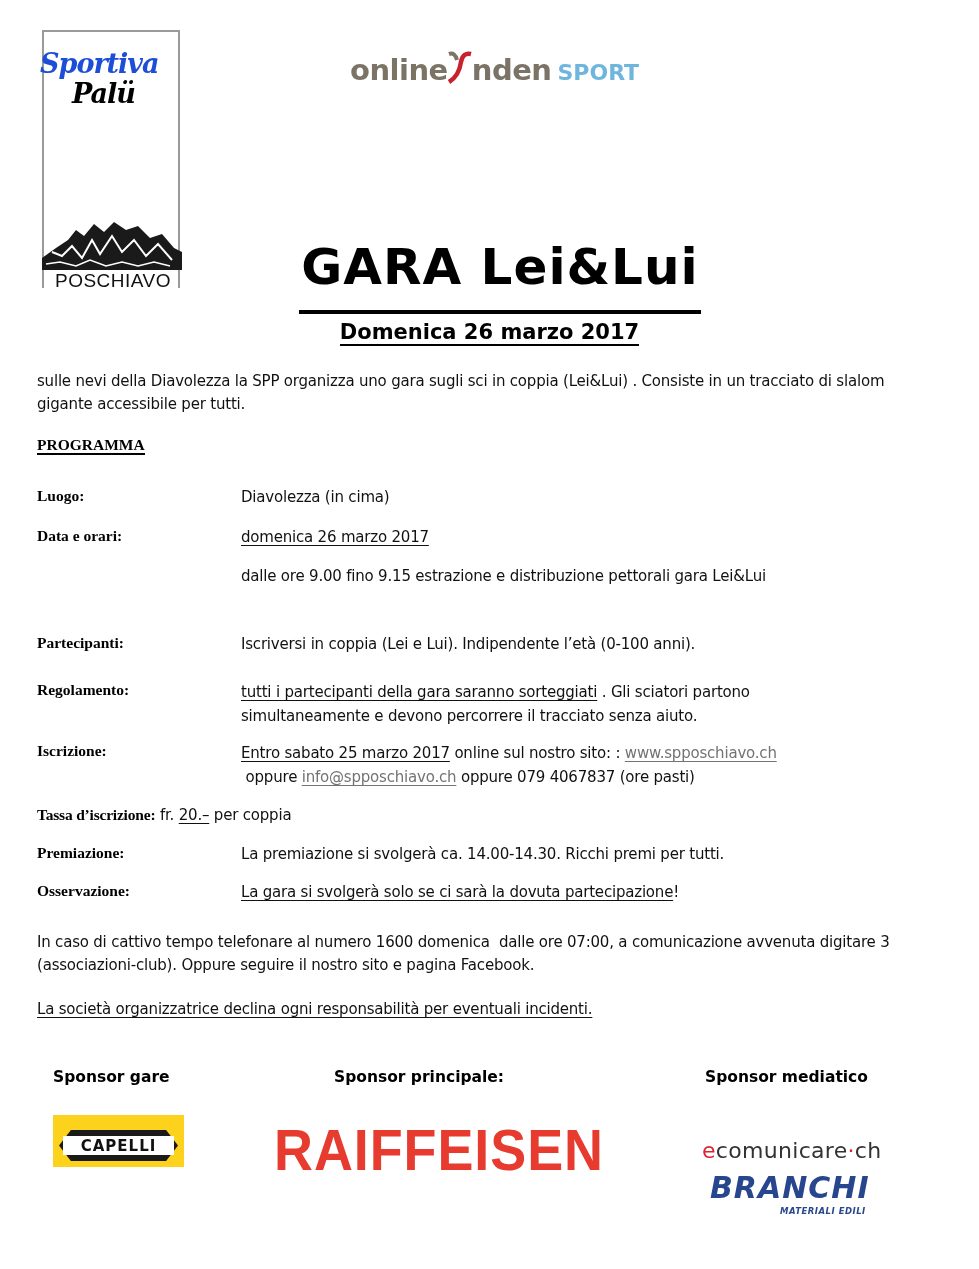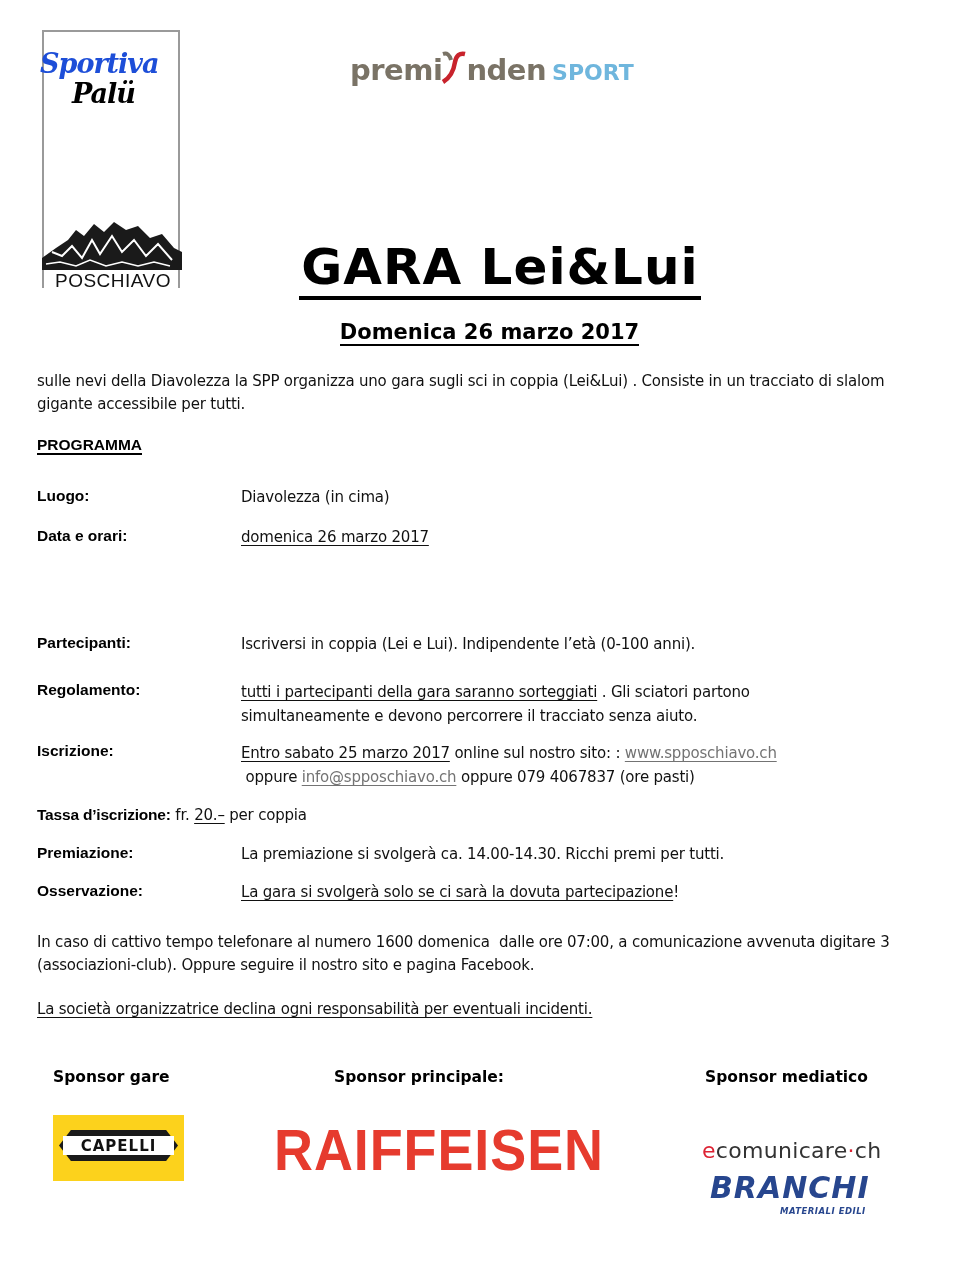--- a/index.html
+++ b/index.html
@@ -15,39 +15,39 @@
   #sp-logo .l3 { position: absolute; left: 0px; top: 238px; width: 138px; text-align: center; font-size: 19px; color: #111; letter-spacing: 0.5px; }
 
   
   #gr-logo { left: 350px; top: 50px; height: 50px; white-space: nowrap; }
   #gr-logo .g { font-family: "DejaVu Sans", sans-serif; font-weight: bold; font-size: 29px; color: #7a7366; letter-spacing: -0.5px; }
   #gr-logo .s { font-family: "DejaVu Sans", sans-serif; font-weight: bold; font-size: 22px; color: #6fb6dd; margin-left: 6px; }
   #gr-logo svg { vertical-align: -6px; margin: 0 -1px; }
 
   
   #title { left: 0; top: 238px; width: 1000px; text-align: center; }
-  #title span { font-family: "DejaVu Sans", sans-serif; font-weight: bold; font-size: 50px; letter-spacing: 1px; border-bottom: 4px solid #000; padding: 0 2px 0; color: #000; }
+  #title span { font-family: "DejaVu Sans", sans-serif; font-weight: bold; font-size: 50px; letter-spacing: 1px; border-bottom: 4px solid #000; padding: 0 2px 14px; color: #000; }
   #subtitle { left: 0; top: 320px; width: 979px; text-align: center; }
   #subtitle span { font-family: "DejaVu Sans", sans-serif; font-weight: bold; font-size: 21px; border-bottom: 2px solid #000; color: #000; }
 
   .txt { font-family: "DejaVu Sans", sans-serif; font-size: 15px; line-height: 23px; color: #111; letter-spacing: -0.2px; }
-  .bold { font-family: Liberation Sans, sans-serif; font-weight: bold; font-size: 15.5px; color: #000; }
+  .bold { font-family: Liberation Serif, serif; font-weight: bold; font-size: 15.5px; color: #000; }
   .u { text-decoration: underline; text-underline-offset: 3px; }
   a.link { color: #737373; text-decoration: underline; text-underline-offset: 3px; }
 
   #intro { left: 37px; top: 370px; width: 900px; }
   #prog-head { left: 37px; top: 436px; }
   #prog-head span { border-bottom: 2px solid #000; }
 
   .row-label { left: 37px; }
   .row-val { left: 213px; width: 720px; margin-left: 28px; }
 
   
   .sp-head { font-family: "DejaVu Sans", sans-serif; font-weight: bold; font-size: 15.5px; color: #000; }
-  #capelli { left: 53px; top: 1115px; width: 131px; height: 66px; background: #fcd21c; text-align: right; }
+  #capelli { left: 53px; top: 1115px; width: 131px; height: 52px; background: #fcd21c; text-align: right; }
   #capelli .band { position: absolute; left: 6px; top: 15px; width: 119px; height: 31px; background: #1a1a1a; clip-path: polygon(10% 0, 90% 0, 100% 50%, 90% 100%, 10% 100%, 0 50%); }
   #capelli .inner { position: absolute; left: 10px; top: 21px; width: 111px; height: 19px; background: #fff; display: flex; align-items: center; justify-content: center; font-family: "DejaVu Sans", sans-serif; font-weight: bold; font-size: 15px; letter-spacing: 1px; color: #111; }
   #raiff { left: 274px; top: 1118px; font-family: "Liberation Sans", sans-serif; font-weight: bold; font-size: 58px; color: #e63b2e; letter-spacing: 1px; transform: scaleX(0.93); transform-origin: left; line-height: 64px; }
   #ecom { left: 702px; top: 1138px; font-family: "DejaVu Sans", sans-serif; font-size: 22px; color: #333; letter-spacing: 0.3px; }
   #ecom .dot { color: #d23; }
   #branchi { left: 710px; top: 1170px; font-family: "DejaVu Sans", sans-serif; font-style: italic; font-weight: bold; font-size: 30px; color: #27468e; letter-spacing: 1px; }
   #branchi-sub { left: 780px; top: 1206px; font-family: "DejaVu Sans", sans-serif; font-style: italic; font-weight: bold; font-size: 8.5px; color: #27468e; letter-spacing: 0.5px; }
 </style>
 </head>
 <body>
@@ -57,38 +57,39 @@
   <span class="l2">Palü</span>
   <svg width="140" height="52" viewBox="0 0 140 52">
     <polygon points="0,40 14,30 26,22 34,12 42,18 52,6 62,14 72,4 84,12 96,8 108,20 120,16 132,30 140,34 140,52 0,52" fill="#1a1a1a"></polygon>
     <polyline points="10,34 20,38 30,28 40,40 50,22 58,36 70,18 80,34 92,22 104,38 116,26 130,42" fill="none" stroke="#fff" stroke-width="2"></polyline>
     <polyline points="4,46 18,44 34,48 48,42 64,48 80,44 96,48 112,44 128,48" fill="none" stroke="#fff" stroke-width="1.5"></polyline>
   </svg>
   <span class="l3">POSCHIAVO</span>
 </div>
 
 <div id="gr-logo" class="abs">
-  <span class="g">premi</span><svg width="26" height="36" viewBox="0 0 26 36">
+  <span class="g">online</span><svg width="26" height="36" viewBox="0 0 26 36">
       <path d="M2,4 Q8,2 10,10" stroke="#7a7366" stroke-width="4" fill="none"></path>
       <path d="M24,4 Q16,2 14,12 Q12,26 2,32" stroke="#c8232c" stroke-width="4.5" fill="none"></path>
     </svg><span class="g">nden</span><span class="s">SPORT</span>
 </div>
 
 <div id="title" class="abs"><span>GARA Lei&amp;Lui</span></div>
 <div id="subtitle" class="abs"><span>Domenica 26 marzo 2017</span></div>
 
 <div id="intro" class="abs txt">sulle nevi della Diavolezza la SPP organizza uno gara sugli sci in coppia (Lei&amp;Lui) . Consiste in un tracciato di slalom gigante accessibile per tutti.</div>
 <div id="prog-head" class="abs bold"><span>PROGRAMMA</span></div>
 
 <div class="abs bold row-label" style="top:487px">Luogo:</div>
 <div class="abs txt row-val" style="top:486px">Diavolezza (in cima)</div>
 
 <div class="abs bold row-label" style="top:527px">Data e orari:</div>
 <div class="abs txt row-val u" style="top:526px">domenica 26 marzo 2017</div>
 <div class="abs txt row-val" style="top:565px">
+  <div>dalle ore 9.00 fino 9.15 estrazione e distribuzione pettorali gara Lei&amp;Lui</div>
 </div>
 
 <div class="abs bold row-label" style="top:634px">Partecipanti:</div>
 <div class="abs txt row-val" style="top:633px">Iscriversi in coppia (Lei e Lui). Indipendente l’età (0-100 anni).</div>
 
 <div class="abs bold row-label" style="top:681px">Regolamento:</div>
 <div class="abs txt row-val" style="top:680px; width:630px; line-height:24px"><span class="u">tutti i partecipanti della gara saranno sorteggiati</span><span> . Gli sciatori partono simultaneamente e devono percorrere il tracciato senza aiuto.</span></div>
 
 <div class="abs bold row-label" style="top:742px">Iscrizione:</div>
 <div class="abs txt row-val" style="top:741px; width:680px; line-height:24px"><span class="u">Entro sabato 25 marzo 2017</span><span style="white-space:pre"> online sul nostro sito: : </span><a class="link" href="#">www.spposchiavo.ch</a><span style="white-space:pre"> oppure </span><a class="link" href="#">info@spposchiavo.ch</a><span> oppure 079 4067837 (ore pasti)</span></div>

